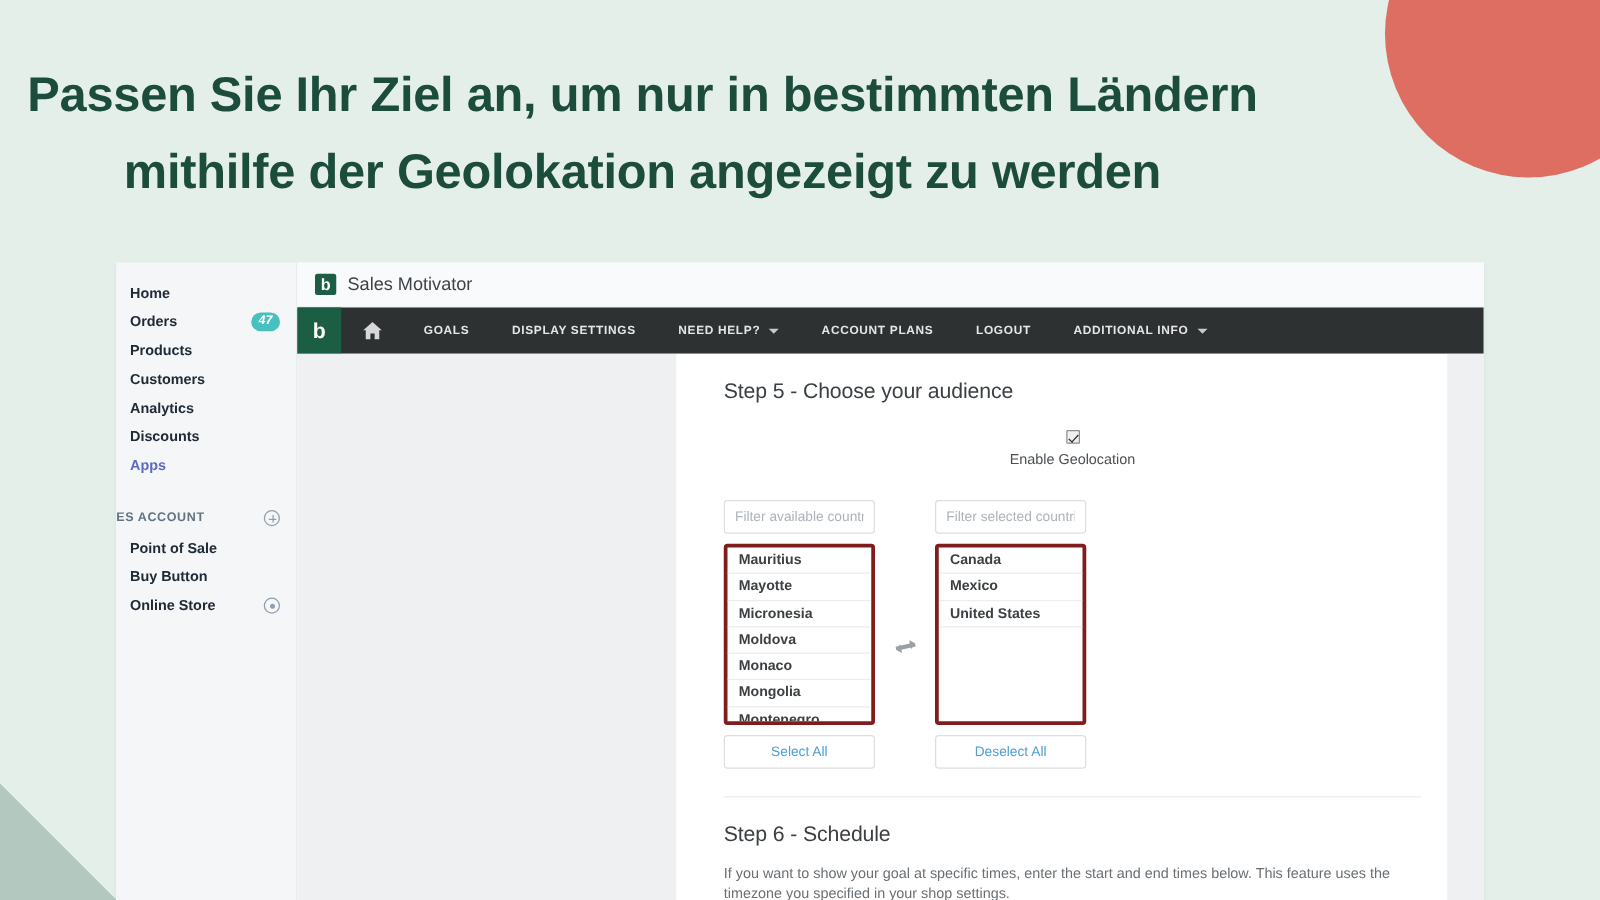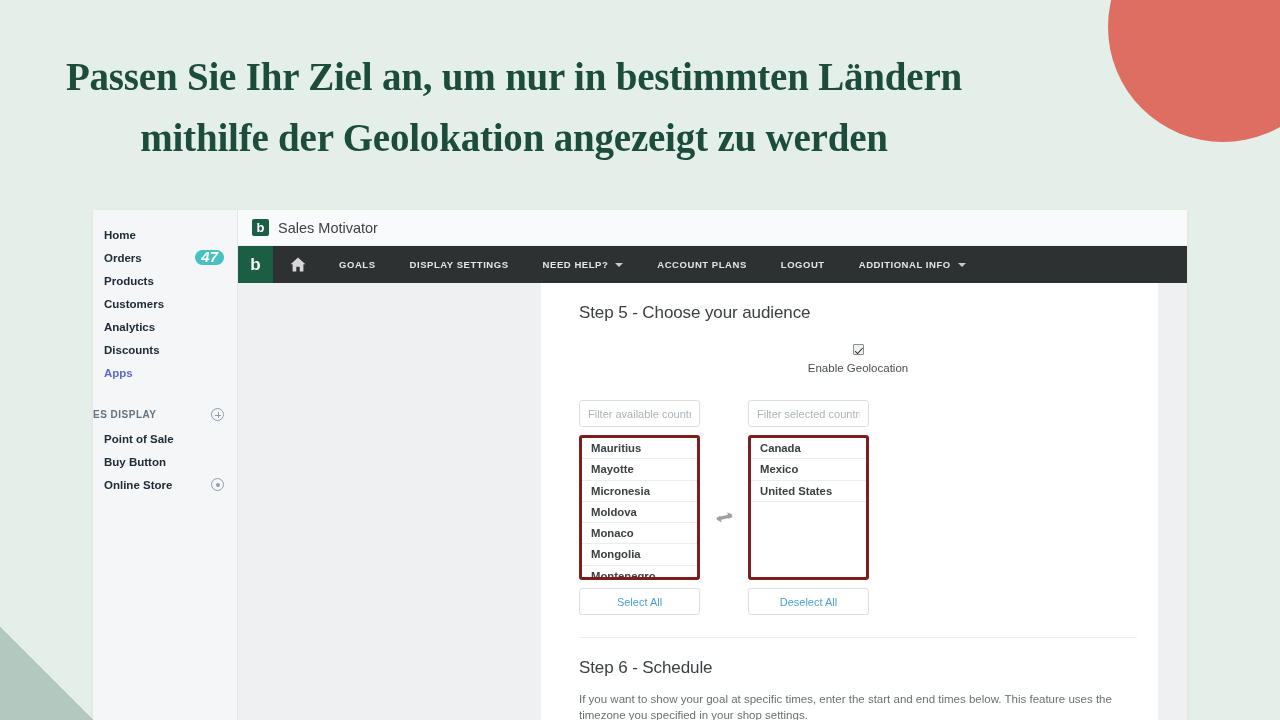--- a/index.html
+++ b/index.html
@@ -40,21 +40,20 @@
     top: 46px;
     left: 0;
     width: 1028px;
     text-align: center;
     z-index: 3;
     color: #1c4c3b;
     font-size: 39px;
     font-weight: bold;
     line-height: 61px;
     letter-spacing: -0.2px;
-    font-family: Liberation Serif, serif;
   }
 
   
   #app-shell {
     position: absolute;
     left: 93px;
     top: 210px;
     width: 1094px;
     height: 641px;
     background: #f4f6f8;
@@ -81,21 +80,21 @@
     color: #212b36;
     font-weight: bold;
     height: 23px;
   }
   .nav-item.active-link { color: #5c6ac4; }
   .nav-label { white-space: nowrap; }
   .badge-count {
     background: #47c1bf;
     color: #ffffff;
     border-radius: 9px;
-    font-size: 15px;
+    font-size: 10px;
     font-weight: bold;
     padding: 1px 6px 2px;
     line-height: 12px;
     font-style: italic;
   }
   .section-head {
     display: flex;
     align-items: center;
     justify-content: space-between;
     padding: 6px 13px 6px 0px;
@@ -352,21 +351,21 @@
       <span class="nav-label">Analytics</span>
     </div>
     <div class="nav-item">
       <span class="nav-label">Discounts</span>
     </div>
     <div class="nav-item active-link">
       <span class="nav-label">Apps</span>
     </div>
 
     <div class="section-head">
-      <span>ES DISPLAY</span>
+      <span>ES ACCOUNT</span>
       <span class="circ-icon plus"></span>
     </div>
 
     <div class="nav-item">
       <span class="nav-label">Point of Sale</span>
     </div>
     <div class="nav-item">
       <span class="nav-label">Buy Button</span>
     </div>
     <div class="nav-item">

